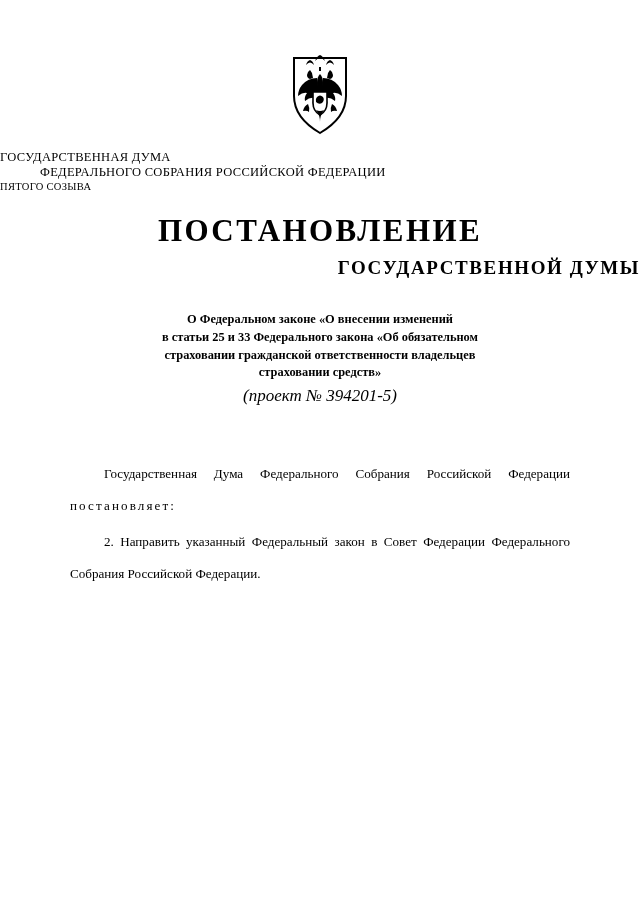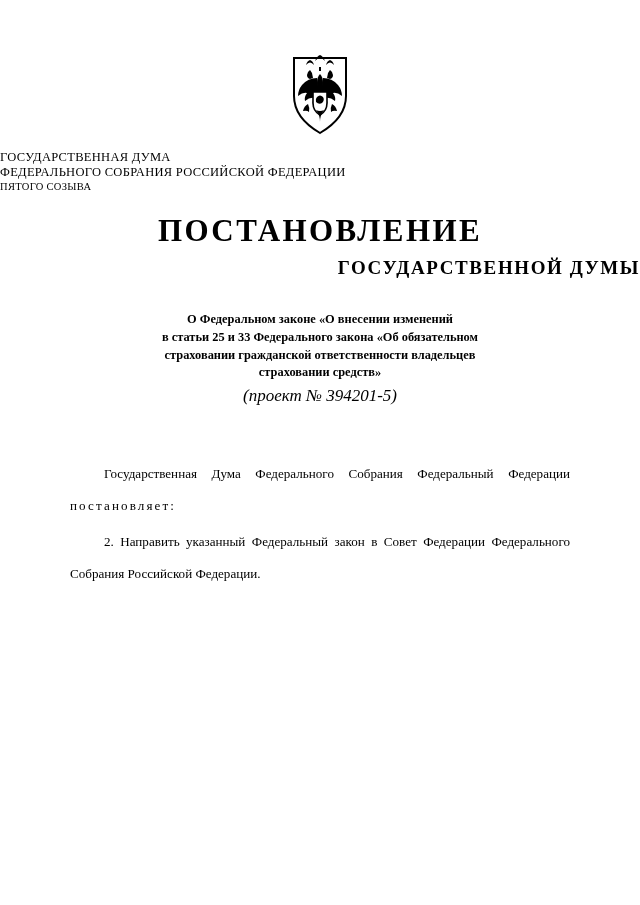--- a/index.html
+++ b/index.html
@@ -42,20 +42,21 @@
   }
   .header .line1 {
     font-size: 12.5px;
     letter-spacing: 0.3px;
     font-weight: 400;
   }
   .header .line2 {
     font-size: 12.5px;
     letter-spacing: 0.3px;
     font-weight: 400;
+    padding-left: 40px;
   }
   .header .line3 {
     font-size: 10.5px;
     letter-spacing: 0.3px;
     font-weight: 400;
   }
 
   
   .title-main {
     text-align: center;
@@ -155,17 +156,17 @@
 
   <div class="subject">
     <div>О  Федеральном законе «О внесении изменений</div>
     <div>в статьи 25 и 33 Федерального закона «Об обязательном</div>
     <div>страховании гражданской ответственности владельцев</div>
     <div>страховании средств»</div>
     <span class="project">(проект № 394201-5)</span>
   </div>
 
   <div class="body-text">
-    <p class="para-indent"><span>Государственная Дума Федерального Собрания Федеральный Федерации </span><span class="spaced">постановляет:</span></p>
+    <p class="para-indent"><span>Государственная Дума Федерального Собрания Российской Федерации </span><span class="spaced">постановляет:</span></p>
     <p class="para-indent gap-top">2. Направить указанный Федеральный закон в Совет Федерации Федерального Собрания Российской Федерации.</p>
   </div>
 
 </div>
 
 </body></html>

